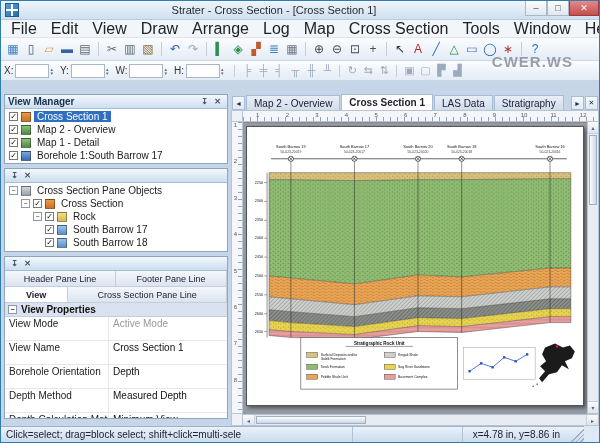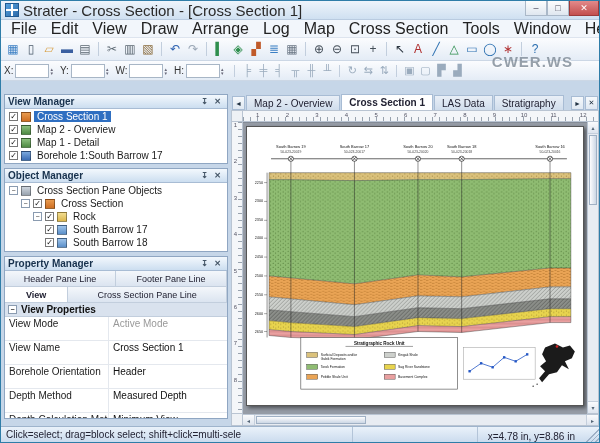--- a/index.html
+++ b/index.html
@@ -5,21 +5,21 @@
 *{box-sizing:border-box;margin:0;padding:0}
 html,body{background:#8a8f98}
 body{font-family:"Liberation Sans",sans-serif;-webkit-font-smoothing:antialiased}
 .window{position:relative;width:600px;height:443px;background:#dfe9f5;border:1px solid #2f7da8;outline:1px solid #1b5d80;overflow:hidden;font-size:11px;color:#1a1a1a}
 
 .titlebar{height:19px;background:linear-gradient(#eef4fb,#cfe0f1);display:flex;align-items:center;border-bottom:1px solid #b9cbe0}
 .app-icon{width:12px;height:12px;margin:0 5px;background:
  linear-gradient(to right,transparent 44%,#fff 44% 56%,transparent 56%),
  linear-gradient(to bottom,transparent 44%,#fff 44% 56%,transparent 56%),
  linear-gradient(135deg,#55a0dd,#2d6cab);box-shadow:0 0 0 1px #1f5a92}
-.title-text{flex:1;text-align:left;font-size:15px;color:#2a2a2a;white-space:nowrap;overflow:hidden}
+.title-text{flex:1;text-align:center;font-size:11px;color:#2a2a2a;white-space:nowrap;overflow:hidden}
 .winbtns{display:flex;align-self:flex-start}
 .winbtn{width:22px;height:15px;display:flex;align-items:center;justify-content:center;font-size:9px;color:#445;background:linear-gradient(#fdfdfd,#dfe7f0);border:1px solid #aab8c8;border-top:none}
 .winbtn.close{width:30px;background:linear-gradient(#e38a8a,#c34f4f);color:#fff;border-color:#9c3b3b}
 
 .menubar{height:18px;display:flex;align-items:center;background:#f2f6fb;border-bottom:1px solid #dde4ee;padding-left:3px}
 .menu-item{padding:2px 7px;font-size:16px;color:#222;white-space:nowrap}
 .toolbar{display:flex;align-items:center;background:linear-gradient(#fbfcfe,#e4ecf6);border-bottom:1px solid #ccd7e5;padding:1px 3px;white-space:nowrap}
 .toolbar.row1{height:23px}
 .toolbar.row2{height:20px}
 .tbi{width:18px;height:18px;display:inline-flex;align-items:center;justify-content:center;font-size:12px;line-height:1;border-radius:2px;cursor:default}
@@ -95,21 +95,21 @@
 .vthumb{height:70px;margin:1px;background:linear-gradient(90deg,#fdfdfe,#ccd7e5);border:1px solid #9fb0c4}
 .vspace{flex:1}
 .hscrollrow{height:12px;flex:none;display:flex}
 .hspacer{width:12px;flex:none;background:#eef1f5;border:1px solid #b9c4d2;border-top:none}
 .hscroll{flex:1;background:#e8ecf2;border:1px solid #b9c4d2;border-left:none;display:flex;align-items:stretch}
 .hbtn{width:12px;flex:none;display:flex;align-items:center;justify-content:center;font-size:6px;color:#567;background:linear-gradient(#fafbfd,#dde4ee);border-right:1px solid #c5cfdc}
 .hbtn.r{border-left:1px solid #c5cfdc;border-right:none}
 .hthumb{width:110px;margin:1px;background:linear-gradient(#fdfdfe,#ccd7e5);border:1px solid #9fb0c4}
 .hspace{flex:1}
 
-.statusbar{position:absolute;left:0;right:0;bottom:0;height:16px;background:linear-gradient(#eaf2fa,#cbdbee);border-top:1px solid #9fb4cc;display:flex;align-items:flex-end;font-size:10px;color:#223}
+.statusbar{position:absolute;left:0;right:15px;bottom:0;height:16px;background:linear-gradient(#eaf2fa,#cbdbee);border-top:1px solid #9fb4cc;display:flex;align-items:center;font-size:10px;color:#223}
 .status-left{width:352px;flex:none;padding:0 5px;white-space:nowrap;overflow:hidden;border-right:1px solid #b3c4d8;height:100%;display:flex;align-items:center}
 .status-mid{flex:1;border-right:1px solid #b3c4d8;height:100%}
 .status-right{padding:0 10px;white-space:nowrap}
 .grip{width:14px;height:100%;background:
  linear-gradient(135deg,transparent 55%,#9fb0c6 55% 60%,transparent 60% 70%,#9fb0c6 70% 75%,transparent 75% 85%,#9fb0c6 85% 90%,transparent 90%)}
 </style>
 </head>
 <body>
 
 <div class="window">
@@ -252,21 +252,20 @@
           <div class="trow">
             <span class="cb">✓</span>
             <span class="ticon ic-bh"></span>
             <span class="lbl">Borehole 1:South Barrow 17</span>
           </div>
         </div>
       </div>
 
       <div class="panel" style="height:84px">
         <div class="panel-header">
-          <span class="panel-title">Object Manager</span>
           <span class="panel-btn">↧</span>
           <span class="panel-btn">✕</span>
         </div>
         <div class="panel-body">
           <div class="trow">
             <span class="exp">−</span>
             <span class="ticon ic-panes"></span>
             <span class="lbl">Cross Section Pane Objects</span>
           </div>
           <div class="trow ind1">
@@ -289,21 +288,20 @@
           <div class="trow ind3">
             <span class="cb">✓</span>
             <span class="ticon ic-log"></span>
             <span class="lbl">South Barrow 18</span>
           </div>
         </div>
       </div>
 
       <div class="panel" style="flex:1">
         <div class="panel-header">
-          <span class="panel-title">Property Manager</span>
           <span class="panel-btn">↧</span>
           <span class="panel-btn">✕</span>
         </div>
         <div class="ptabs">
           <div class="ptab w1">Header Pane Line</div>
           <div class="ptab w1">Footer Pane Line</div>
         </div>
         <div class="ptabs">
           <div class="ptab wv active">View</div>
           <div class="ptab wc">Cross Section Pane Line</div>
@@ -316,21 +314,21 @@
           <div class="prow">
             <div class="pname">View Mode</div>
             <div class="pval muted">Active Mode</div>
           </div>
           <div class="prow">
             <div class="pname">View Name</div>
             <div class="pval">Cross Section 1</div>
           </div>
           <div class="prow">
             <div class="pname">Borehole Orientation</div>
-            <div class="pval">Header</div>
+            <div class="pval">Depth</div>
           </div>
           <div class="prow">
             <div class="pname">Depth Method</div>
             <div class="pval">Measured Depth</div>
           </div>
           <div class="prow clipped">
             <div class="pname">Depth Calculation Method</div>
             <div class="pval">Minimum View</div>
           </div>
         </div>

